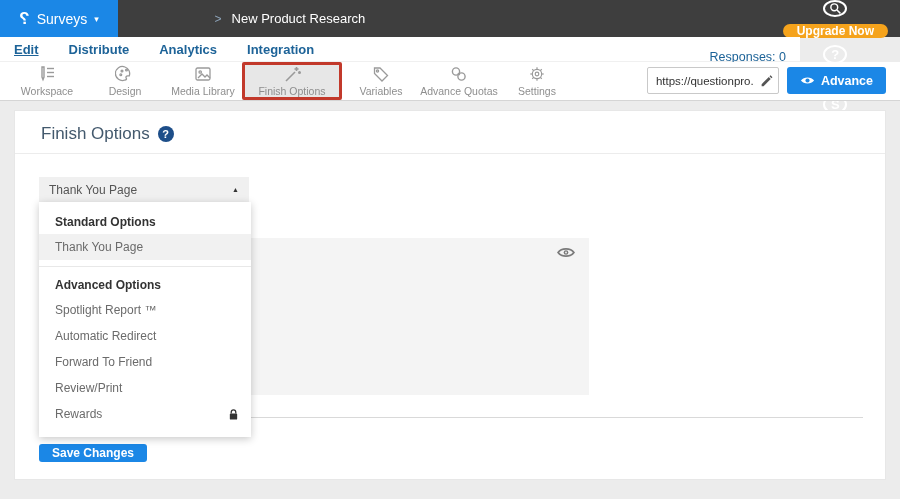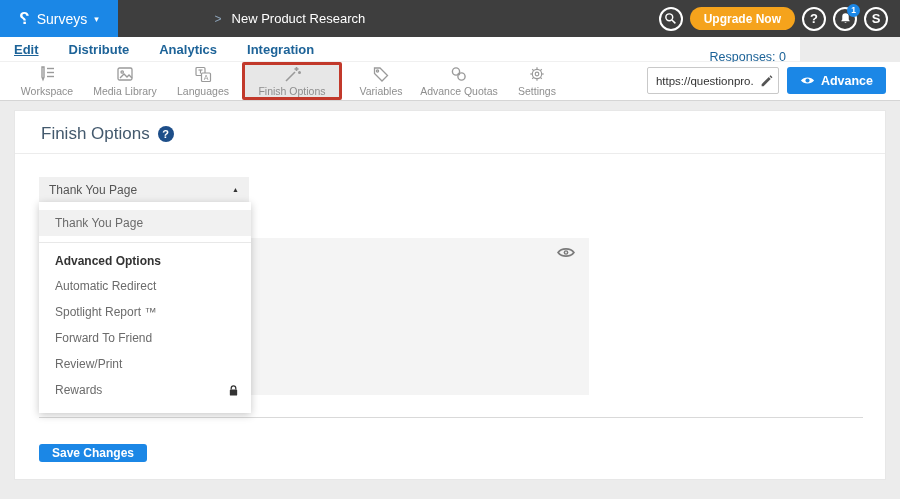--- a/index.html
+++ b/index.html
@@ -9,21 +9,21 @@
   
   .topbar { position:absolute; top:0; left:0; width:900px; height:37px; background:#3e3e3e; display:flex; align-items:center; }
   .logo-area { width:118px; height:37px; background:#1b87e6; display:flex; align-items:center; justify-content:center; gap:7px; color:#fff; cursor:pointer; }
   .logo-glyph { display:inline-block; transform:scaleX(-1); font-size:17px; font-weight:bold; }
   .product-label { font-size:14px; font-weight:500;text-align:center; }
   .caret { font-size:9px; }
   .breadcrumb { display:flex; align-items:center; gap:10px; margin-left:16px; }
   .bc-parent { color:#a3a3a3; font-size:13.5px;margin-top:45px; }
   .bc-sep { color:#8da3b8; font-size:12px; }
   .bc-current { color:#fff; font-size:13px; font-weight:500; }
-  .topbar-right { position:absolute; right:12px; top:0; height:37px; display:flex; align-items:center; gap:7px; }
+  .topbar-right { position:absolute; right:12px; top:0; height:37px; display:flex; align-items:center; gap:7px;flex-direction:column; }
   .circle-btn { width:24px; height:24px; border:2px solid #fff; border-radius:50%; color:#fff; display:flex; align-items:center; justify-content:center; font-size:13px; font-weight:bold; cursor:pointer; position:relative; background:transparent; }
   .upgrade-btn { height:23px; padding:0 14px; background:#f5a31c; border:none; border-radius:12px; color:#fff; font-size:12px; font-weight:bold; font-family:"Liberation Sans",sans-serif; cursor:pointer; }
   .badge { position:absolute; top:-5px; right:-5px; width:13px; height:13px; background:#1b87e6; border-radius:50%; color:#fff; font-size:8.5px; font-weight:bold; display:flex; align-items:center; justify-content:center; }
 
   
   .tabrow { position:absolute; top:37px; left:0; width:800px; height:25px; background:#fff; display:flex; align-items:center; padding:0 14px; border-bottom:1px solid #f0f0f0; }
   .tab { color:#1d6398; font-size:13px; font-weight:bold; margin-right:30px; cursor:pointer; text-decoration:none; }
   .tab.active { text-decoration:underline; }
   .responses { margin-left:auto; color:#1d6398; font-size:12.5px; font-weight:500; cursor:pointer;margin-top:15px; }
 
@@ -116,35 +116,34 @@
       <svg width="20" height="18" viewBox="0 0 20 18" fill="none" stroke-width="1.4">
           <path d="M5 2 v10 l1 2.5 1-2.5 V2 z"></path>
           <line x1="10" y1="3.5" x2="17" y2="3.5"></line>
           <line x1="10" y1="7.5" x2="17" y2="7.5"></line>
           <line x1="10" y1="11.5" x2="17" y2="11.5"></line>
         </svg>
       <span class="tool-label">Workspace</span>
     </div>
     <div class="tool-item">
       <svg width="20" height="18" viewBox="0 0 20 18" fill="none" stroke-width="1.3">
+          <path d="M10 2 a7 7 0 1 0 0 13 c1.4 0 1.8-1 1.2-1.9 -.7-1 .1-2.3 1.4-2.3 h1.7 A7 7 0 0 0 10 2 z"></path>
+          <circle cx="7" cy="6" r="0.9"></circle>
+          <circle cx="11.5" cy="5" r="0.9"></circle>
+          <circle cx="5.8" cy="9.8" r="0.9"></circle>
+        </svg>
+      <span class="tool-label">Design</span>
+    </div>
+    <div class="tool-item">
+      <svg width="20" height="18" viewBox="0 0 20 18" fill="none" stroke-width="1.3">
           <rect x="3" y="3" width="14" height="12" rx="1.5"></rect>
           <circle cx="7.2" cy="7" r="1.2"></circle>
           <path d="M5 13 l4-4 3 3 2-2 3 3"></path>
         </svg>
       <span class="tool-label">Media Library</span>
-    </div>
-    <div class="tool-item">
-      <svg width="20" height="18" viewBox="0 0 20 18" fill="none" stroke-width="1.2">
-          <rect x="3" y="2.5" width="9" height="8" rx="1"></rect>
-          <line x1="5.5" y1="5" x2="9.5" y2="5"></line>
-          <line x1="7.5" y1="5" x2="7.5" y2="8.5"></line>
-          <rect x="8.5" y="8" width="9" height="8.5" rx="1" fill="#fff"></rect>
-          <text x="13" y="14.5" font-size="7" text-anchor="middle" fill="#9a9a9a" stroke="none" font-family="Liberation Sans, sans-serif">A</text>
-        </svg>
-      <span class="tool-label">Languages</span>
     </div>
     <div class="tool-item highlighted">
       <svg width="20" height="18" viewBox="0 0 20 18" fill="none" stroke-width="1.6">
           <line x1="4" y1="16" x2="13" y2="7"></line>
           <line x1="14.5" y1="2" x2="14.5" y2="6"></line>
           <line x1="12.5" y1="4" x2="16.5" y2="4"></line>
           <circle cx="17.5" cy="7.5" r="0.7" fill="#9a9a9a"></circle>
         </svg>
       <span class="tool-label">Finish Options</span>
     </div>
@@ -212,30 +211,31 @@
           <path d="M1 5.5 C4 1.2 12 1.2 15 5.5 C12 9.8 4 9.8 1 5.5 z" stroke="#7a7a7a" stroke-width="1.6"></path>
           <circle cx="8" cy="5.5" r="2.1" fill="#7a7a7a"></circle>
           <circle cx="8" cy="5.5" r="0.8" fill="#f4f4f4"></circle>
         </svg>
     </div>
 
     <div class="bottom-line"></div>
     <button class="save-btn">Save Changes</button>
 
     <div class="dropdown">
+      <div class="dd-header">Standard Options</div>
       <div class="dd-item selected">
         <span>Thank You Page</span>
       </div>
       <div class="dd-divider"></div>
       <div class="dd-header">Advanced Options</div>
       <div class="dd-item">
+        <span>Spotlight Report ™</span>
+      </div>
+      <div class="dd-item">
         <span>Automatic Redirect</span>
-      </div>
-      <div class="dd-item">
-        <span>Spotlight Report ™</span>
       </div>
       <div class="dd-item">
         <span>Forward To Friend</span>
       </div>
       <div class="dd-item">
         <span>Review/Print</span>
       </div>
       <div class="dd-item">
         <span>Rewards</span>
         <svg class="lock" width="11" height="13" viewBox="0 0 12 14">

